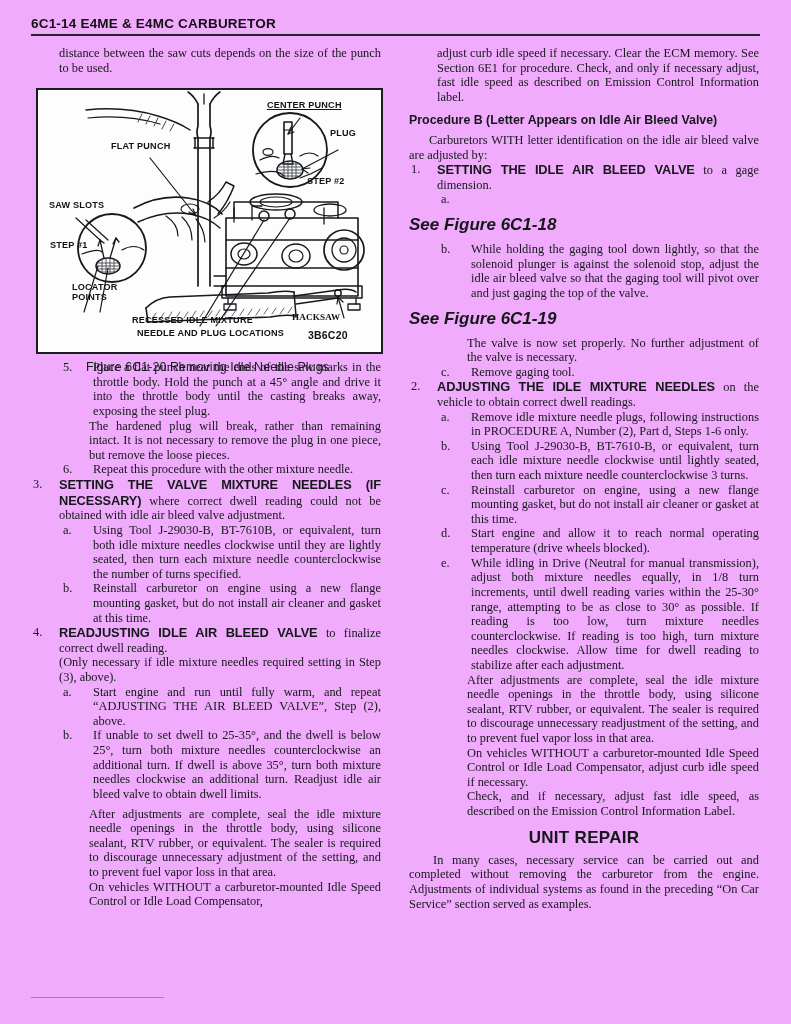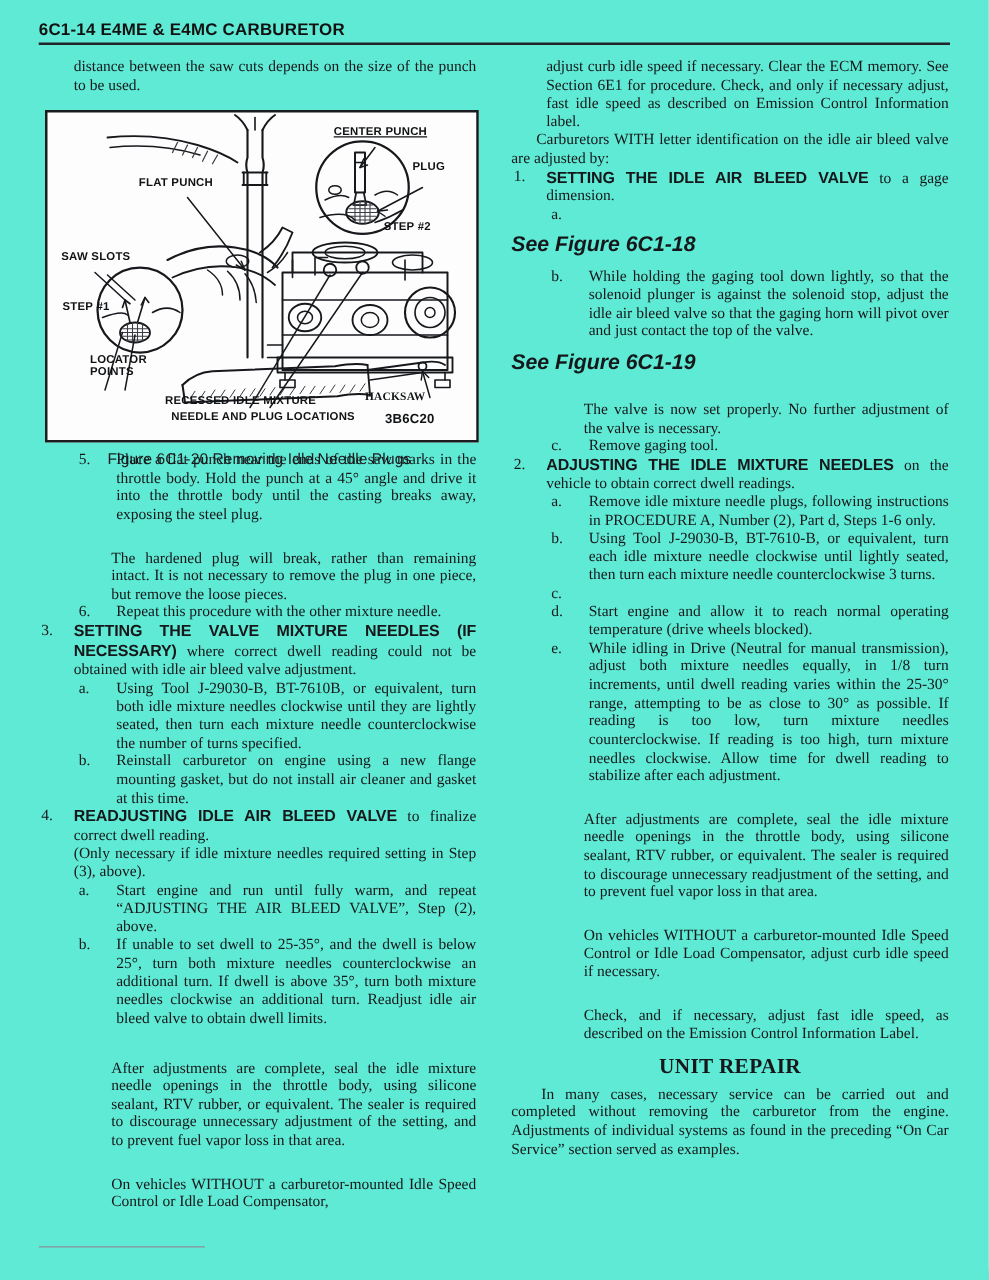--- a/index.html
+++ b/index.html
@@ -11,21 +11,21 @@
     width: 791px;
     height: 1024px;
     position: relative;
     font-family: "Liberation Serif", serif;
     color: #16171a;
     overflow: hidden;
   }
   .page {
     position: absolute;
     inset: 0;
-    background: #5eead4;
+    background: #f0abfc;
   }
 
   
   .runhead {
     position: absolute;
     left: 31px;
     top: 16px;
     width: 729px;
   }
   .runhead-title {
@@ -70,21 +70,21 @@
     text-align: justify;
   }
   
   .lvl1 > .mark { width: 26px; padding-left: 2px; }
   .lvl1 > .body { }
   
   .lvl2 { padding-left: 28px; }
   .lvl2 > .mark { width: 30px; padding-left: 4px; }
 
   .cont { padding-left: 28px; text-align: justify; }
-  .cont2 { padding-left: 58px; text-align: justify; margin-top: 20px; }
+  .cont2 { padding-left: 58px; text-align: justify; }
 
   .hdg {
     font-family: "Liberation Sans", sans-serif;
     font-weight: bold;
     font-size: 12.8px;
     letter-spacing: -0.1px;
   }
   .subhead {
     font-family: "Liberation Sans", sans-serif;
     font-weight: bold;
@@ -94,21 +94,21 @@
   }
   .figref {
     font-family: "Liberation Sans", sans-serif;
     font-weight: bold;
     font-style: italic;
     font-size: 17px;
     margin-top: 8px;
     margin-bottom: 7px;
   }
   .sect-title {
-    font-family: Liberation Serif, serif;
+    font-family: Liberation Sans, sans-serif;
     font-weight: bold;
     font-size: 17px;
     text-align: center;
     letter-spacing: 0.3px;
     margin-top: 9px;
     margin-bottom: 5px;
   }
   .gap-s { height: 5px; }
 
   
@@ -215,36 +215,37 @@
 
     <div class="gap-s"></div>
     <p class="cont2">After adjustments are complete, seal the idle mixture needle openings in the throttle body, using silicone sealant, RTV rubber, or equivalent. The sealer is required to discourage unnecessary adjustment of the setting, and to prevent fuel vapor loss in that area.</p>
     <p class="cont2">On vehicles WITHOUT a carburetor-mounted Idle Speed Control or Idle Load Compensator,</p>
   </div>
 
   <div class="col col-right">
 
     <p class="cont">adjust curb idle speed if necessary. Clear the ECM memory. See Section 6E1 for procedure. Check, and only if necessary adjust, fast idle speed as described on Emission Control Information label.</p>
 
+    <div class="subhead">Procedure B (Letter Appears on Idle Air Bleed Valve)</div>
     <p style="text-indent:20px">Carburetors WITH letter identification on the idle air bleed valve are adjusted by:</p>
 
     <div class="row lvl1">
       <span class="mark">1.</span>
       <span class="body"><span class="hdg">SETTING THE IDLE AIR BLEED VALVE</span><span> to a gage dimension.</span></span>
     </div>
 
     <div class="row lvl2">
       <span class="mark">a.</span>
     </div>
 
     <div class="figref">See Figure 6C1-18</div>
 
     <div class="row lvl2">
       <span class="mark">b.</span>
-      <span class="body">While holding the gaging tool down lightly, so that the solenoid plunger is against the solenoid stop, adjust the idle air bleed valve so that the gaging horn will pivot over and just contact the top of the valve.</span>
+      <span class="body">While holding the gaging tool down lightly, so that the solenoid plunger is against the solenoid stop, adjust the idle air bleed valve so that the gaging tool will pivot over and just gaging the top of the valve.</span>
     </div>
 
     <div class="figref">See Figure 6C1-19</div>
 
     <p class="cont2">The valve is now set properly. No further adjustment of the valve is necessary.</p>
 
     <div class="row lvl2">
       <span class="mark">c.</span>
       <span class="body">Remove gaging tool.</span>
     </div>
@@ -259,20 +260,21 @@
       <span class="body">Remove idle mixture needle plugs, following instructions in PROCEDURE A, Number (2), Part d, Steps 1-6 only.</span>
     </div>
 
     <div class="row lvl2">
       <span class="mark">b.</span>
       <span class="body">Using Tool J-29030-B, BT-7610-B, or equivalent, turn each idle mixture needle clockwise until lightly seated, then turn each mixture needle counterclockwise 3 turns.</span>
     </div>
 
     <div class="row lvl2">
       <span class="mark">c.</span>
+      <span class="body">Reinstall carburetor on engine, using a new flange mounting gasket, but do not install air cleaner or gasket at this time.</span>
     </div>
 
     <div class="row lvl2">
       <span class="mark">d.</span>
       <span class="body">Start engine and allow it to reach normal operating temperature (drive wheels blocked).</span>
     </div>
 
     <div class="row lvl2">
       <span class="mark">e.</span>
       <span class="body">While idling in Drive (Neutral for manual transmission), adjust both mixture needles equally, in 1/8 turn increments, until dwell reading varies within the 25-30° range, attempting to be as close to 30° as possible. If reading is too low, turn mixture needles counterclockwise. If reading is too high, turn mixture needles clockwise. Allow time for dwell reading to stabilize after each adjustment.</span>

